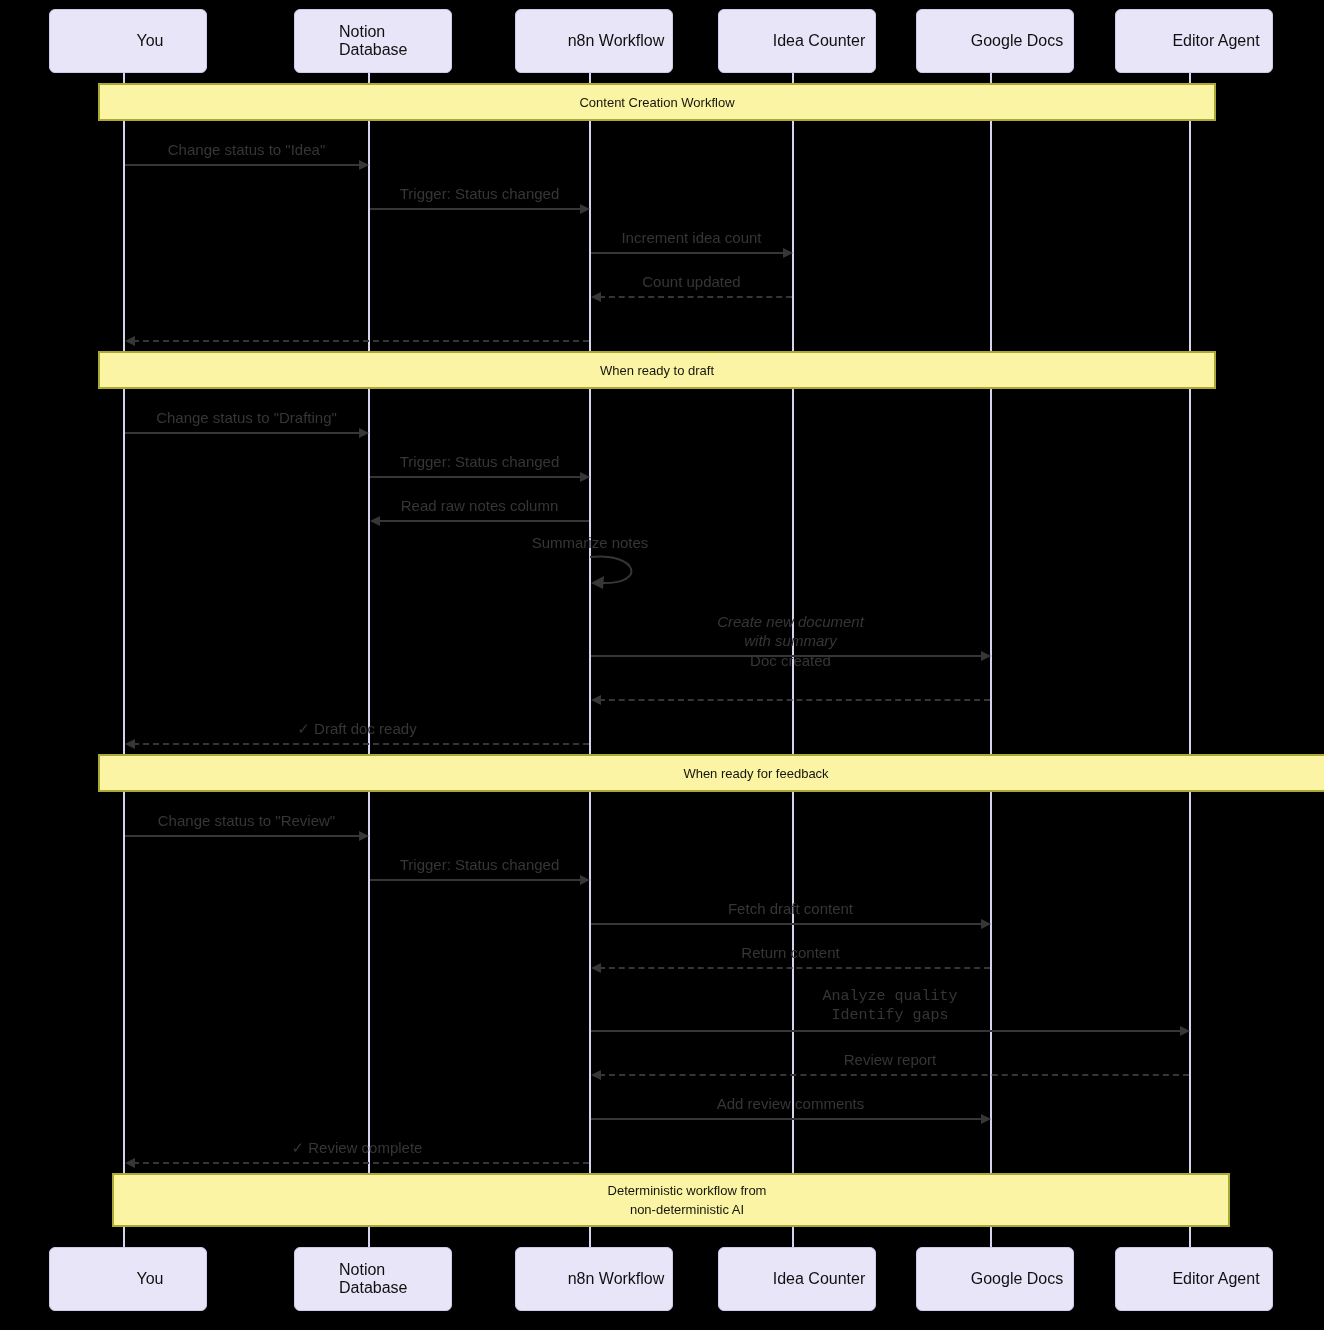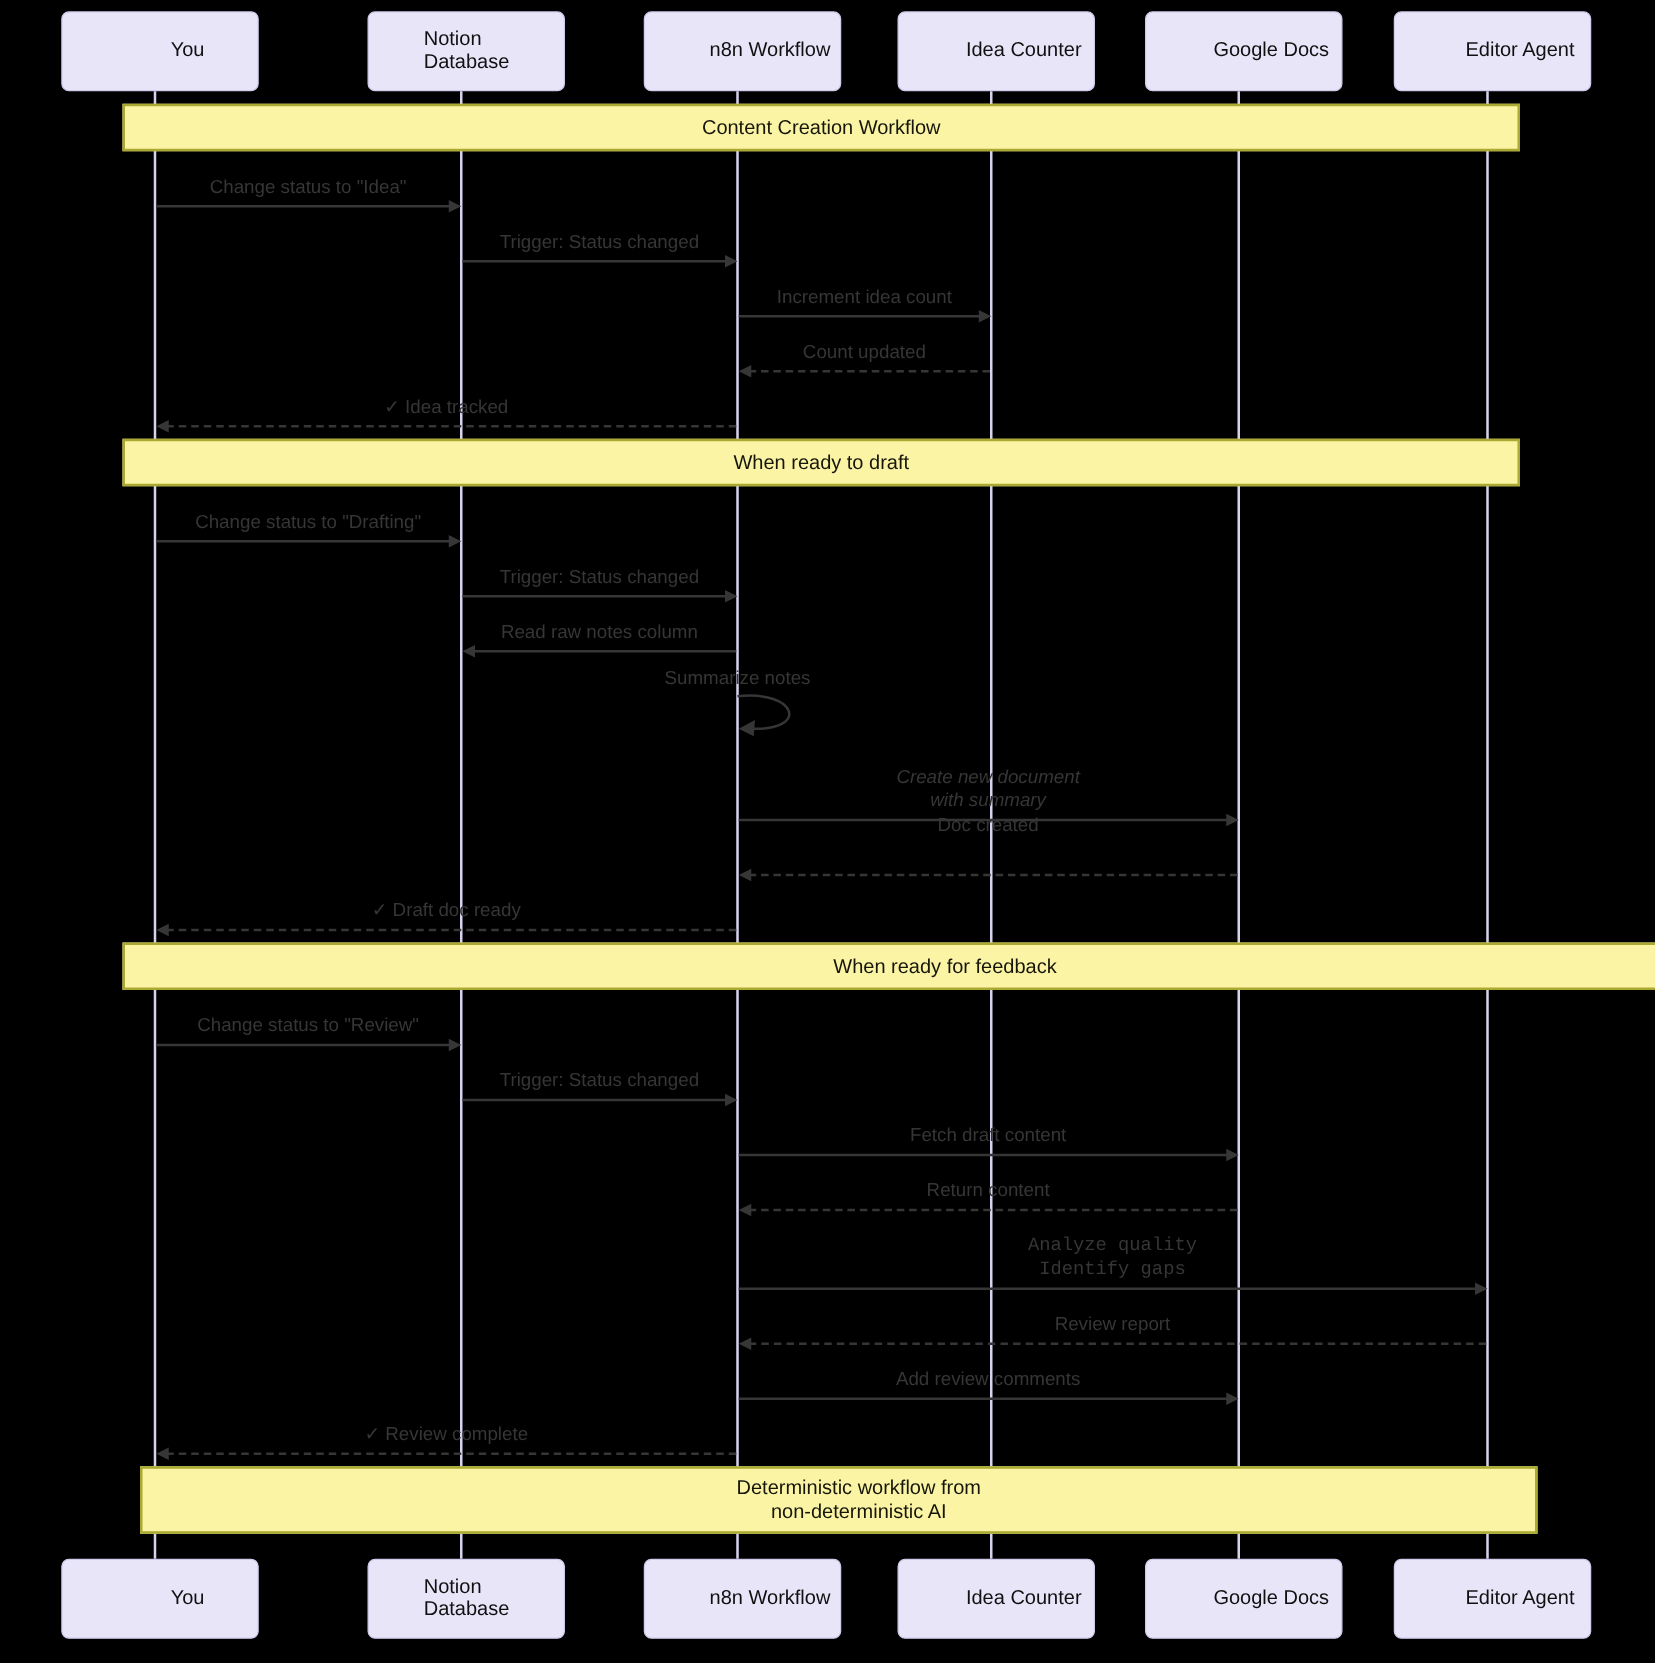--- a/index.html
+++ b/index.html
@@ -7,21 +7,21 @@
   #stage{position:absolute;top:0;left:0;width:1324px;height:1330px;
          --actor-fill:#e8e5f9; --actor-border:#cfc9ea; --note-fill:#fbf4a5;
          --note-border:#aaaa33; --arrow:#363636; --lifeline:#d8d2ef;}
   .lifeline{position:absolute;width:2px;background:var(--lifeline);}
   .actor{position:absolute;width:158px;height:64px;background:var(--actor-fill);
          border:1px solid var(--actor-border);border-radius:6px;box-sizing:border-box;
          display:flex;align-items:center;justify-content:center;
          font-size:16px;color:#101010;padding-left:44px;}
   .note{position:absolute;background:var(--note-fill);border:2px solid var(--note-border);
         box-sizing:border-box;display:flex;flex-direction:column;align-items:center;
-        justify-content:center;font-size:16px;color:#16160a;line-height:19px;}
+        justify-content:center;font-size:13px;color:#16160a;line-height:19px;}
   .msg-label{position:absolute;text-align:center;font-size:15px;color:var(--arrow);line-height:19px;}
   .msg-line{position:absolute;height:0;border-top:2px solid var(--arrow);}
   .msg-line.dashed{border-top-style:dashed;}
   .arrowhead{position:absolute;width:0;height:0;border-top:5px solid transparent;border-bottom:5px solid transparent;}
   .arrowhead.right{border-left:10px solid var(--arrow);}
   .arrowhead.left{border-right:10px solid var(--arrow);}
   .self-loop{position:absolute;}
 </style>
 </head>
 <body style="background: rgb(0, 0, 0);">
@@ -61,23 +61,20 @@
     <div class="msg-label" style="left: 391.5px; width: 600px; top: 228px;">
       <div>Increment idea count</div>
     </div>
     <div class="msg-line" style="left: 591px; width: 193px; top: 252px;"></div>
     <div class="arrowhead right" style="left: 783px; top: 248px;"></div>
     <div class="msg-label" style="left: 391.5px; width: 600px; top: 272px;">
       <div>Count updated</div>
     </div>
     <div class="msg-line dashed" style="left: 599px; width: 193px; top: 296px;"></div>
     <div class="arrowhead left" style="left: 591px; top: 292px;"></div>
-    <div class="msg-label" style="left: 57px; width: 600px; top: 316px;">
-      <div>✓ Idea tracked</div>
-    </div>
     <div class="msg-line dashed" style="left: 133px; width: 456px; top: 340px;"></div>
     <div class="arrowhead left" style="left: 125px; top: 336px;"></div>
     <div class="note" style="left: 98px; top: 351px; width: 1118px; height: 38px;">
       <div>When ready to draft</div>
     </div>
     <div class="msg-label" style="left: -53.5px; width: 600px; top: 408px;">
       <div>Change status to "Drafting"</div>
     </div>
     <div class="msg-line" style="left: 125px; width: 235px; top: 432px;"></div>
     <div class="arrowhead right" style="left: 359px; top: 428px;"></div>

